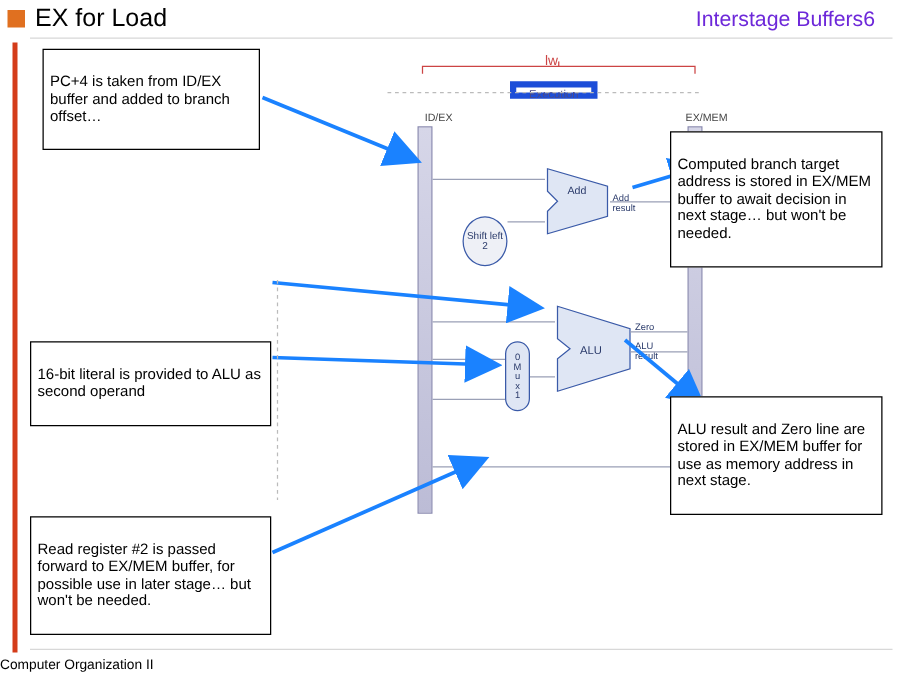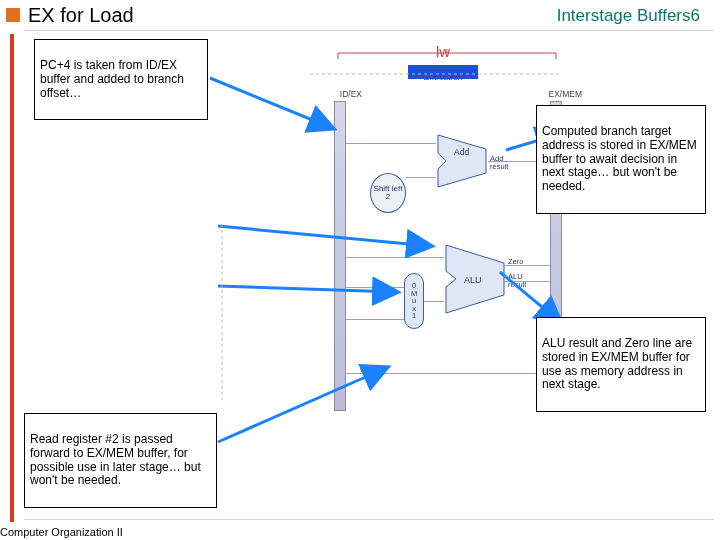--- a/index.html
+++ b/index.html
@@ -1,34 +1,34 @@
 <!DOCTYPE html>
 <html><head>
 <meta charset="utf-8">
 <style>
   html,body{margin:0;padding:0;width:720px;height:540px;font-family:Arial,Helvetica,sans-serif;background:#fff;overflow:hidden}
   *{box-sizing:border-box}
   .page{position:relative;width:720px;height:540px}
   .title-bar{position:absolute;top:0;left:0;right:0;height:30px}
   .title-square{position:absolute;top:8px;left:6px;width:14px;height:14px;background:#e07020}
   .title-text{position:absolute;top:4px;left:28px;font-size:20px;font-weight:400;color:#000}
-  .header-right{position:absolute;top:6px;right:20px;font-size:17px;color:#0f766e}
+  .header-right{position:absolute;top:6px;right:20px;font-size:17px;color:#6d28d9}
   .page-num{font-size:17px}
   .left-rule{position:absolute;top:34px;left:10px;width:4px;bottom:18px;background:#d43c1a}
   .content{position:absolute;top:30px;left:24px;right:6px;bottom:20px;border:1px solid #d8d8d8;border-left:none;border-right:none}
   .note{position:absolute;background:#fff;border:1px solid #000;font-size:12px;line-height:1.15;padding:19px 5px;color:#000;z-index:5}
   .diagram{position:absolute;top:12px;left:280px;width:280px;height:380px}
   .stage-bar{position:absolute;width:12px;background:linear-gradient(#d6d6e8,#bcbcd6);border:1px solid #8a8ab0}
   .stage-lbl{position:absolute;font-size:8.5px;color:#444;text-align:right}
   .ellipse{position:absolute;border:1px solid #3a5aa8;border-radius:50%;background:#eef0f6;display:flex;align-items:center;justify-content:flex-start;font-size:8px;color:#2a3a6a;text-align:center;line-height:1}
   .mux{position:absolute;width:20px;height:56px;background:#dfe6f4;border:1px solid #3a5aa8;border-radius:10px 10px 10px 10px;display:flex;flex-direction:column;align-items:center;justify-content:center;font-size:7.5px;color:#2a3a6a;line-height:1}
   .wire{position:absolute;background:#9aa0b6;height:1px}
   .wire-v{position:absolute;background:#9aa0b6;width:1px}
-  .lw-label{position:absolute;font-size:15px;color:#c44}
-  .exec-box{position:absolute;border:7px solid #1d4ed8;color:#4a4a88;font-size:9px;text-align:center}
+  .lw-label{position:absolute;font-size:11px;color:#c44}
+  .exec-box{position:absolute;border:5px solid #1d4ed8;color:#4a4a88;font-size:9px;text-align:center}
   svg.arrows{position:absolute;top:0;left:0;width:720px;height:540px;z-index:4;pointer-events:none}
   .arrow-path{stroke:#1a82ff;stroke-width:3;fill:none}
   .arrow-head{fill:#1a82ff}
   .dashed-hint{stroke:#bbb;stroke-width:1;stroke-dasharray:3 3;fill:none}
   .footer{position:absolute;bottom:2px;left:0;right:0;font-size:11px;color:#000}
 </style>
 </head>
 <body>
 
 <div class="page">
@@ -40,20 +40,21 @@
       <span>Interstage Buffers</span><span class="page-num">6</span>
     </div>
   </div>
 
   <div class="left-rule"></div>
 
   <div class="content">
 
     <div class="note" style="top:8px;left:10px;width:174px">PC+4 is taken from ID/EX buffer and added to branch offset…</div>
     <div class="note" style="top:74px;right:8px;width:170px">Computed branch target address is stored in EX/MEM buffer to await decision in next stage… but won't be needed.</div>
+    <div class="note" style="top:242px;left:0px;width:193px">16-bit literal is provided to ALU as second operand</div>
     <div class="note" style="top:286px;right:8px;width:170px">ALU result and Zero line are stored in EX/MEM buffer for use as memory address in next stage.</div>
     <div class="note" style="top:382px;left:0px;width:193px">Read register #2 is passed forward to EX/MEM buffer, for possible use in later stage… but won't be needed.</div>
 
     <div class="diagram">
 
       <div class="lw-label" style="top:0px;left:132px">lw</div>
       <svg style="position:absolute;top:6px;left:28px;width:230px;height:12px">
         <path d="M6 10 L6 4 L224 4 L224 10 M115 4 L115 0" stroke="#c44" stroke-width="1" fill="none"></path>
       </svg>
       <div class="exec-box" style="top:22px;left:104px;width:70px;height:14px">Execution</div>

